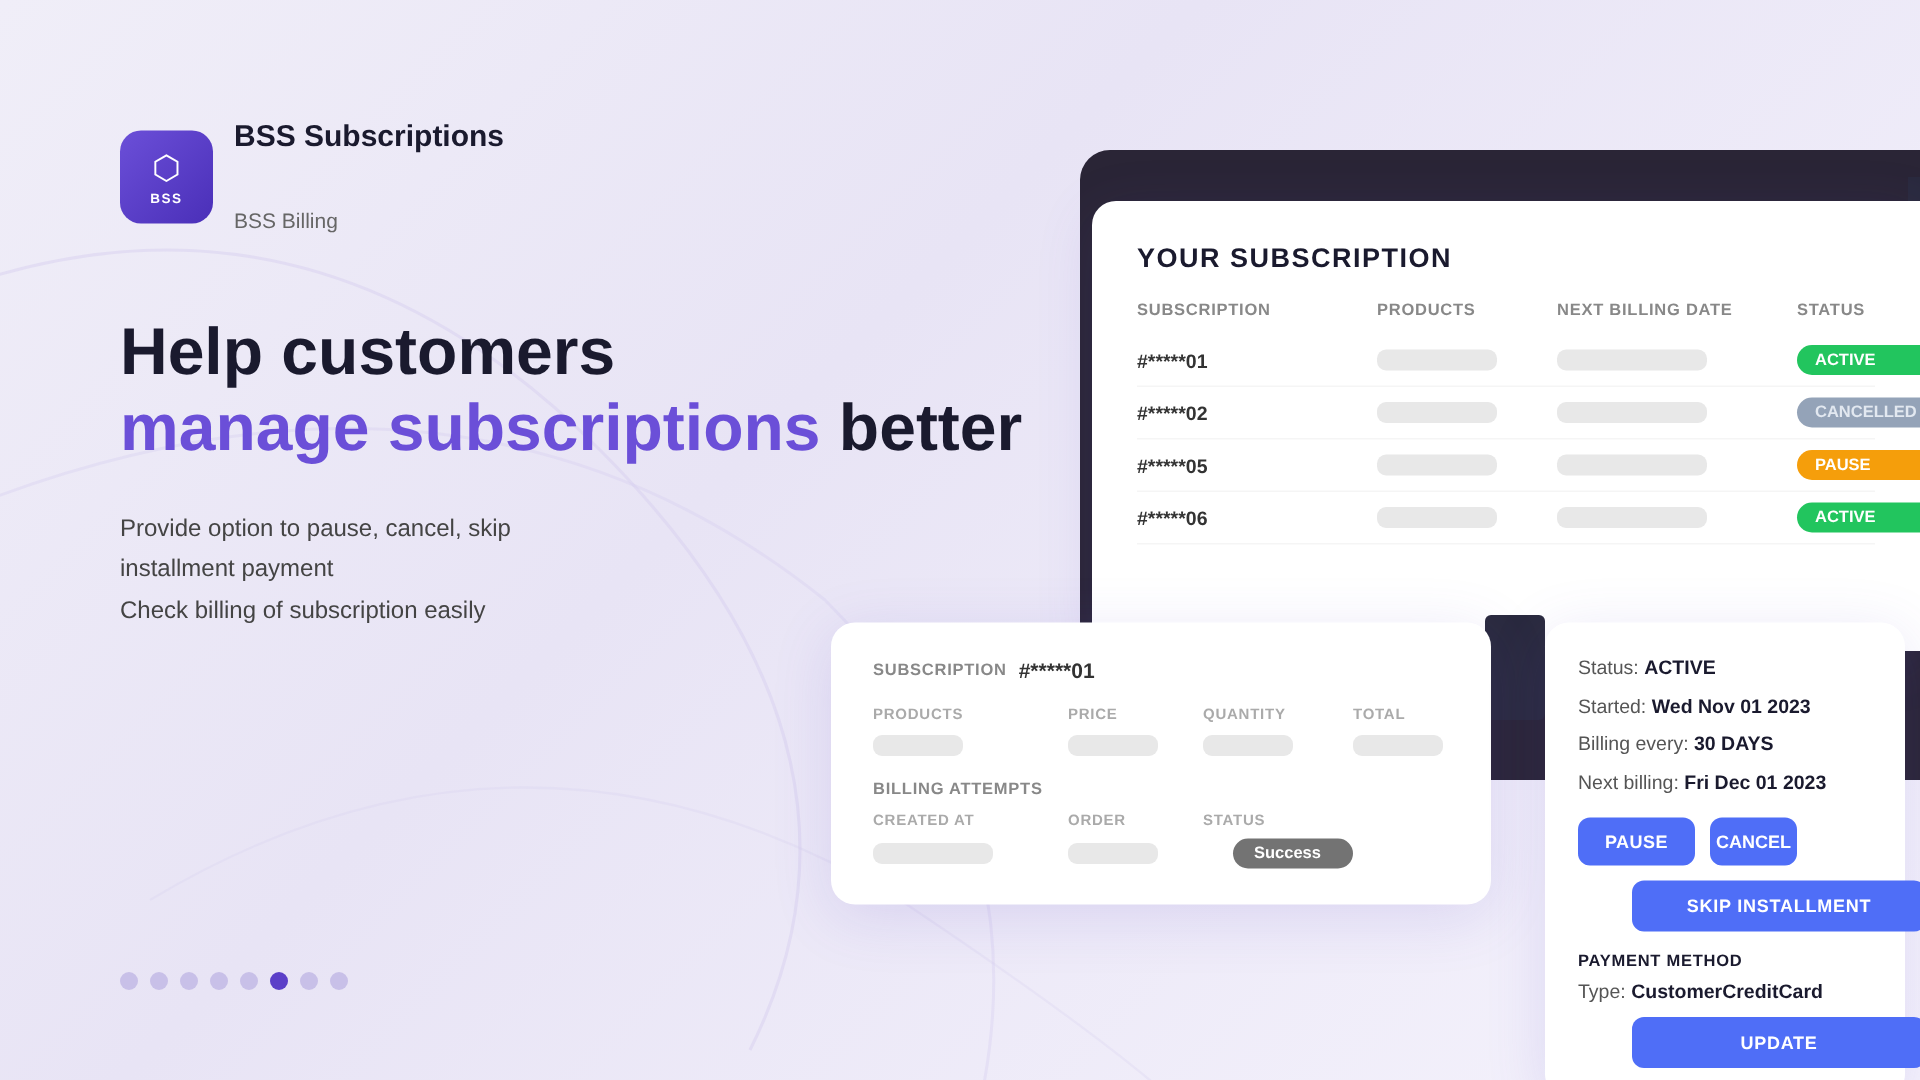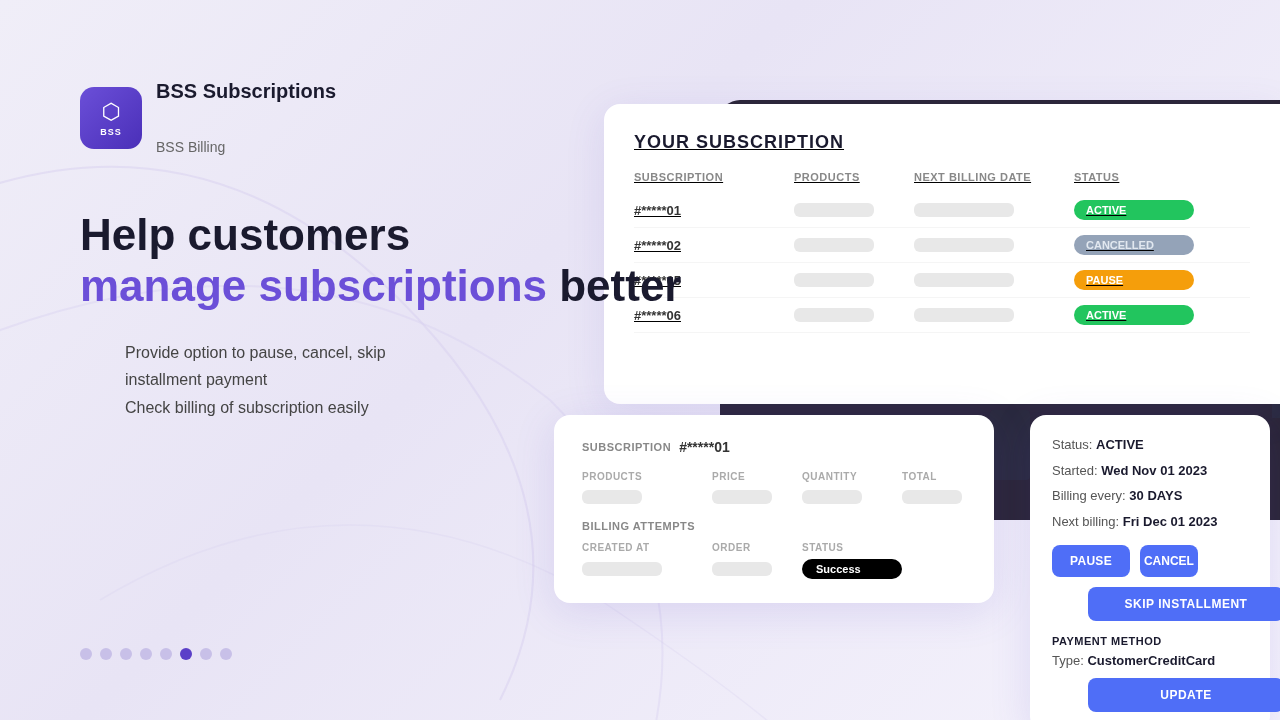--- a/index.html
+++ b/index.html
@@ -77,21 +77,20 @@
       line-height: 1.15;
     }
     .hero-heading-purple {
       color: #6b4fd8;
     }
     .hero-subtext {
       margin-top: 28px;
       font-size: 16px;
       color: #444;
       line-height: 1.7;
-      margin-left: 45px;
     }
 
     
     .dot-indicators {
       position: absolute;
       bottom: 60px;
       left: 80px;
       display: flex;
       gap: 8px;
       z-index: 10;
@@ -102,30 +101,29 @@
       border-radius: 50%;
       background: #c8c0e8;
     }
     .dot.active {
       background: #5b3fc8;
     }
 
     
     .subscription-table-card {
       position: absolute;
-      top: 104px;
+      top: 134px;
       right: 0px;
-      width: 676px;
+      width: 552px;
       height: 300px;
       background: white;
       border-radius: 16px 0 0 16px;
       box-shadow: 0 8px 40px rgba(100,80,200,0.12);
       padding: 28px 30px;
       z-index: 5;
-      text-decoration: underline;
     }
     .card-title {
       font-size: 18px;
       font-weight: 800;
       color: #1a1a2e;
       letter-spacing: 1px;
       margin-bottom: 18px;
     }
     .sub-table-header {
       display: grid;
@@ -237,24 +235,25 @@
     }
     .billing-table-row {
       display: grid;
       grid-template-columns: 130px 90px 100px;
       align-items: center;
     }
     .success-badge {
       display: inline-block;
       padding: 4px 14px;
       border-radius: 20px;
-      background: #000000;
+      background: #737373;
       color: white;
       font-size: 11px;
       font-weight: 700;
+      margin-left: 20px;
     }
 
     
     .side-info-panel {
       position: absolute;
       top: 415px;
       right: 10px;
       width: 240px;
       background: white;
       border-radius: 16px;

